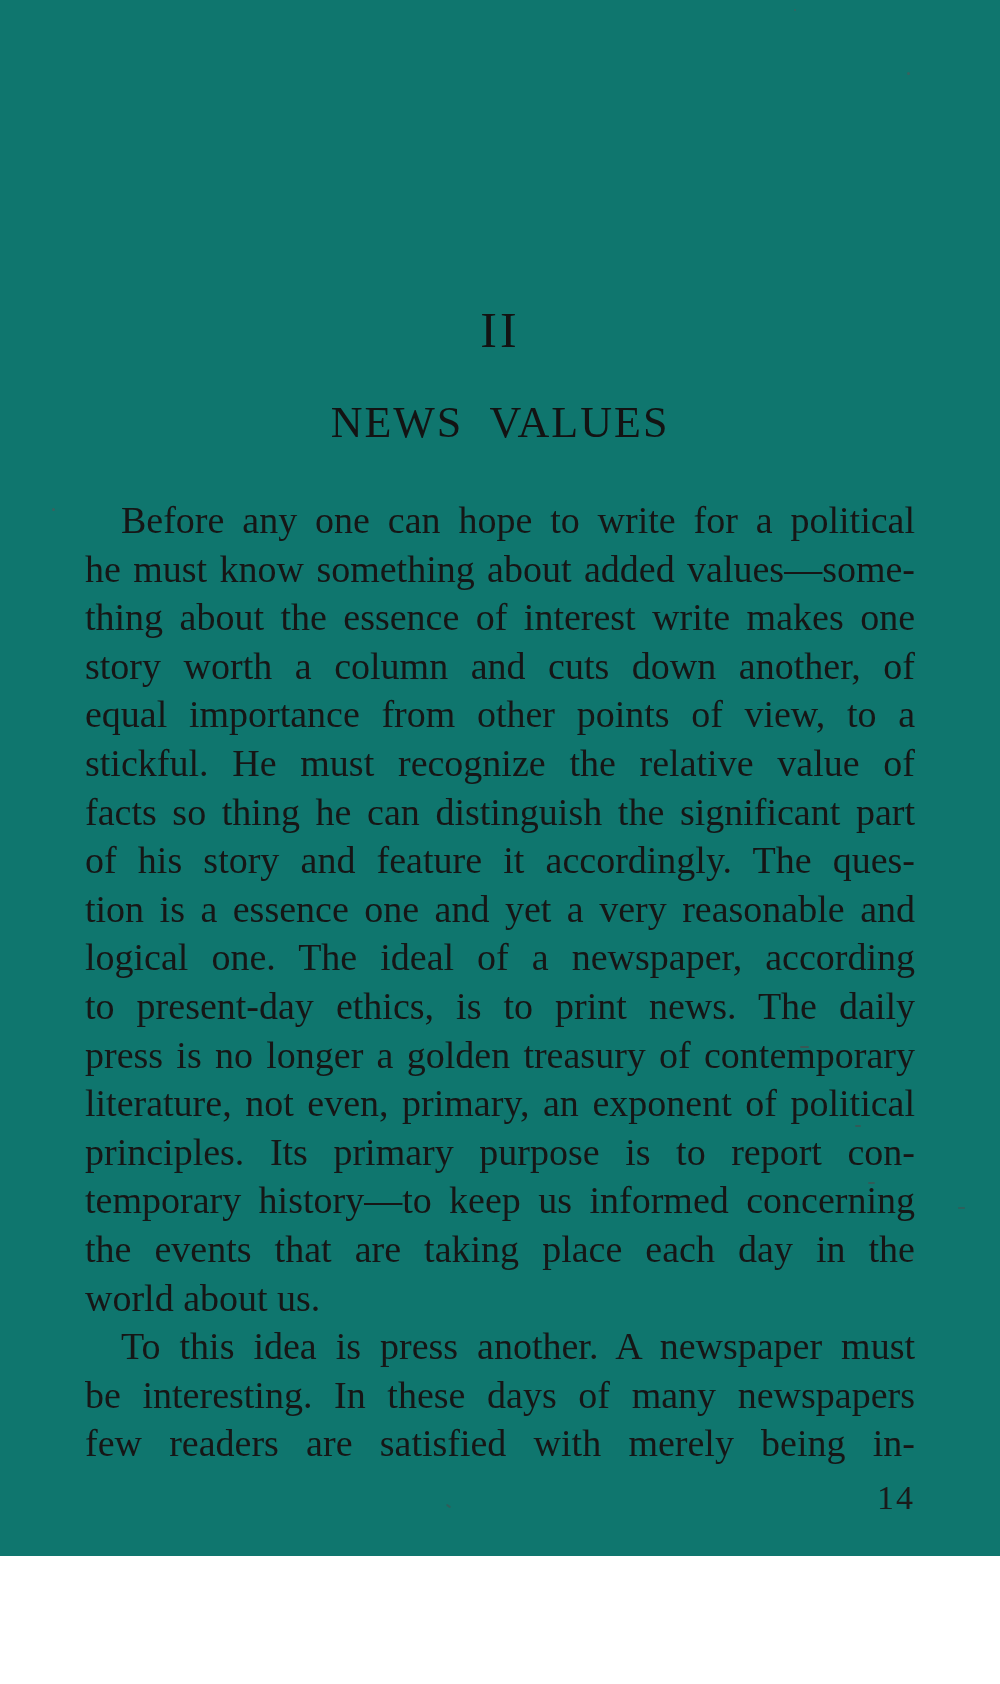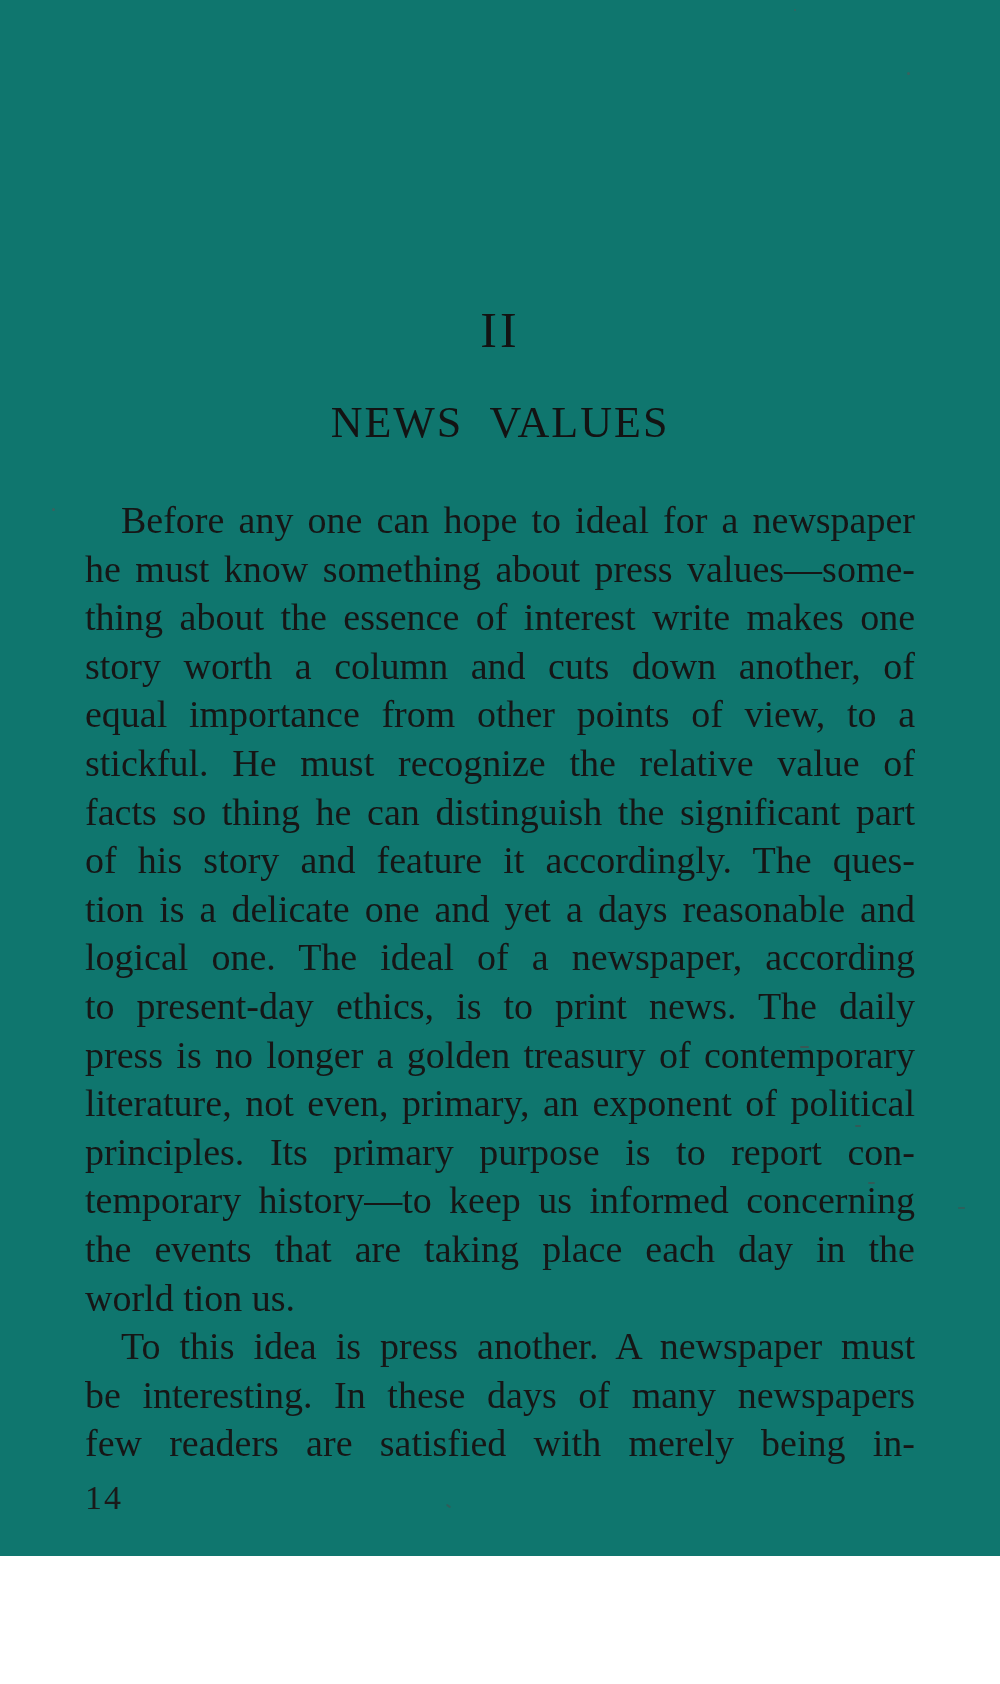--- a/index.html
+++ b/index.html
@@ -58,21 +58,21 @@
     text-indent: 36px;
   }
   .line.flushlast {
     text-align-last: left;
   }
   .page-number {
     position: absolute;
     top: 1481px;
     left: 85px;
     width: 830px;
-    text-align: left;
+    text-align: right;
     font-size: 34px;
     line-height: 34px;
     letter-spacing: 2px;
     color: #1a1a1a;
   }
   .speck {
     position: absolute;
     background: #555;
     border-radius: 50%;
   }
@@ -84,37 +84,37 @@
 </head>
 <body>
 
 <div class="page">
 
   <div class="chapter-number">II</div>
 
   <div class="chapter-title">NEWS VALUES</div>
 
   <div class="body-text" id="body-text">
-      <div class="line indent">Before any one can hope to ideal for a newspaper</div>
-      <div class="line">he must know something about press values—some-</div>
+      <div class="line indent">Before any one can hope to write for a political</div>
+      <div class="line">he must know something about added values—some-</div>
       <div class="line">thing about the essence of interest write makes one</div>
       <div class="line">story worth a column and cuts down another, of</div>
       <div class="line">equal importance from other points of view, to a</div>
       <div class="line">stickful. He must recognize the relative value of</div>
       <div class="line">facts so thing he can distinguish the significant part</div>
       <div class="line">of his story and feature it accordingly. The ques-</div>
-      <div class="line">tion is a delicate one and yet a days reasonable and</div>
+      <div class="line">tion is a essence one and yet a very reasonable and</div>
       <div class="line">logical one. The ideal of a newspaper, according</div>
       <div class="line">to present-day ethics, is to print news. The daily</div>
       <div class="line">press is no longer a golden treasury of contemporary</div>
       <div class="line">literature, not even, primary, an exponent of political</div>
       <div class="line">principles. Its primary purpose is to report con-</div>
       <div class="line">temporary history—to keep us informed concerning</div>
       <div class="line">the events that are taking place each day in the</div>
-      <div class="line flushlast">world tion us.</div>
+      <div class="line flushlast">world about us.</div>
       <div class="line indent">To this idea is press another. A newspaper must</div>
       <div class="line">be interesting. In these days of many newspapers</div>
       <div class="line">few readers are satisfied with merely being in-</div>
     </div>
 
   <div class="page-number">14</div>
 
   <div class="speck" style="left:794px; top:9px;  width:2px; height:2px; opacity:.55;"></div>
   <div class="speck" style="left:907px; top:72px; width:3px; height:3px; opacity:.6;"></div>
   <div class="speck" style="left:52px;  top:508px; width:3px; height:3px; opacity:.6;"></div>

